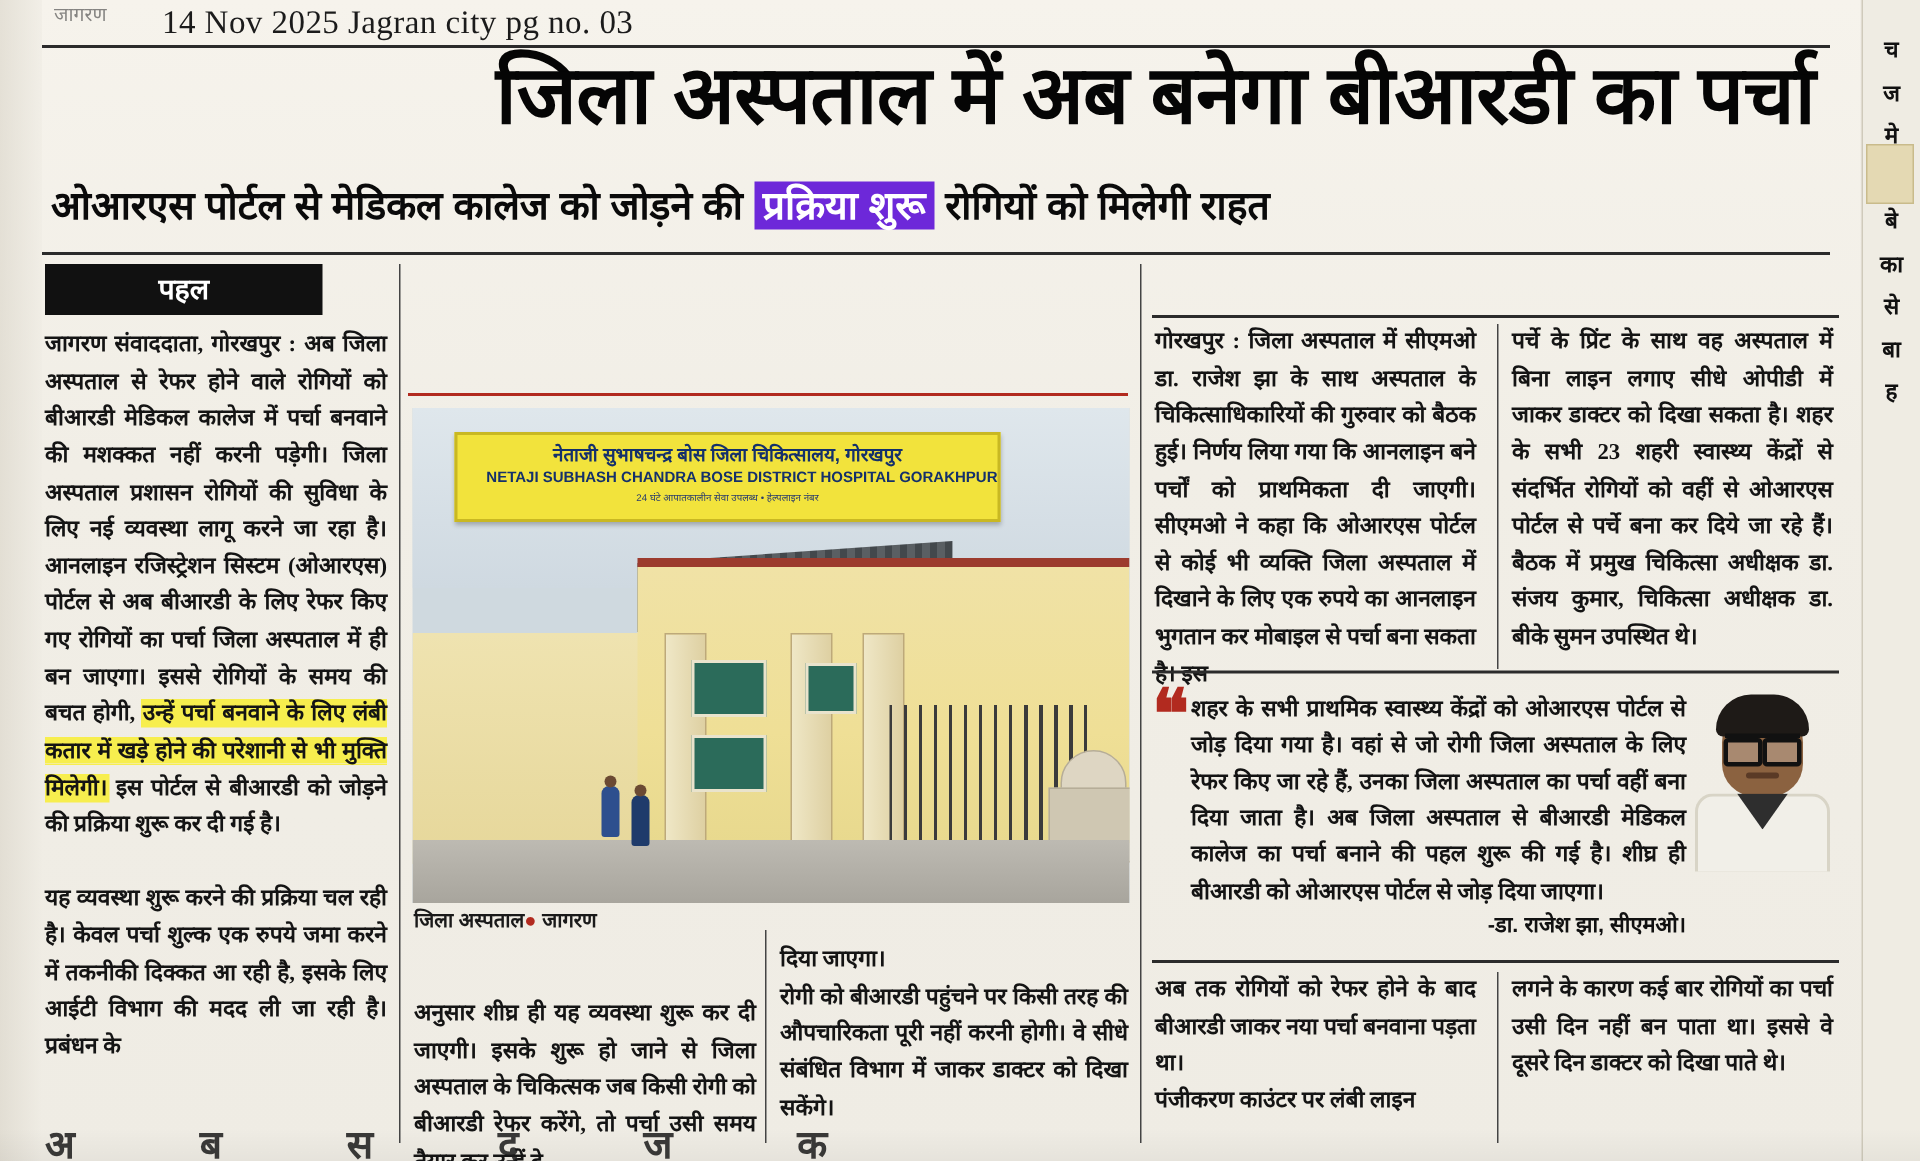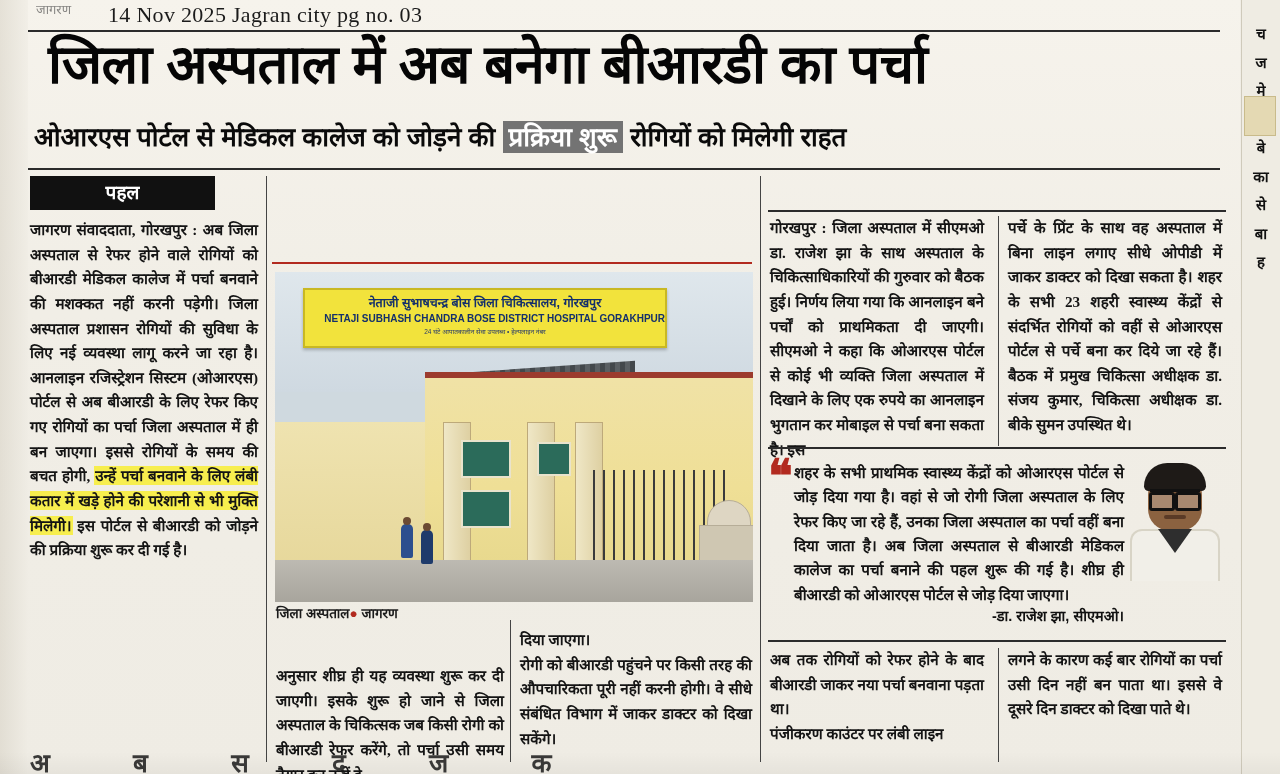--- a/index.html
+++ b/index.html
@@ -59,44 +59,45 @@
   .rule-top {
     position: absolute;
     left: 28px;
     right: 60px;
     top: 30px;
     height: 2px;
     background: #2b2b2b;
   }
   .headline {
     position: absolute;
-    left: 48px;
+    left: 20px;
     top: 36px;
     width: 1190px;
     font-family: "Liberation Sans", sans-serif;
     font-weight: bold;
     font-size: 54px;
     line-height: 1.05;
     letter-spacing: -0.5px;
     color: #050505;
     white-space: nowrap;
+    text-align: right;
   }
   .subhead {
     position: absolute;
     left: 34px;
     top: 118px;
     width: 1180px;
     font-family: "Liberation Sans", sans-serif;
     font-weight: bold;
     font-size: 26px;
     color: #0a0a0a;
     white-space: nowrap;
   }
   .subhead .invert {
-    background: #737373;
+    background: #6d28d9;
     color: #fff;
     padding: 1px 6px;
   }
   .rule-under-sub {
     position: absolute;
     left: 28px;
     right: 60px;
     top: 168px;
     height: 2px;
     background: #2b2b2b;
@@ -464,20 +465,21 @@
   </div>
   <div class="rule-under-sub"></div>
 
   <div class="col-left">
     <div class="tag-pehal">पहल</div>
     <div class="body-col">
       <span>जागरण संवाददाता, गोरखपुर : अब जिला अस्पताल से रेफर होने वाले रोगियों को बीआरडी मेडिकल कालेज में पर्चा बनवाने की मशक्कत नहीं करनी पड़ेगी। जिला अस्पताल प्रशासन रोगियों की सुविधा के लिए नई व्यवस्था लागू करने जा रहा है। आनलाइन रजिस्ट्रेशन सिस्टम (ओआरएस) पोर्टल से अब बीआरडी के लिए रेफर किए गए रोगियों का पर्चा जिला अस्पताल में ही बन जाएगा। इससे रोगियों के समय की बचत होगी,</span>
       <span class="hl">उन्हें पर्चा बनवाने के लिए लंबी कतार में खड़े होने की परेशानी से भी मुक्ति मिलेगी।</span>
       <span>इस पोर्टल से बीआरडी को जोड़ने की प्रक्रिया शुरू कर दी गई है।</span>
       <br><br>
+      <span>यह व्यवस्था शुरू करने की प्रक्रिया चल रही है। केवल पर्चा शुल्क एक रुपये जमा करने में तकनीकी दिक्कत आ रही है, इसके लिए आईटी विभाग की मदद ली जा रही है। प्रबंधन के</span>
     </div>
   </div>
   <div class="vrule" style="left:266px; top:176px; height:586px;"></div>
 
   <div class="deck-rule"></div>
 
   <div class="photo">
     <div class="sky"></div>
     <div class="wall-left"></div>
     <div class="roof-shade"></div>

